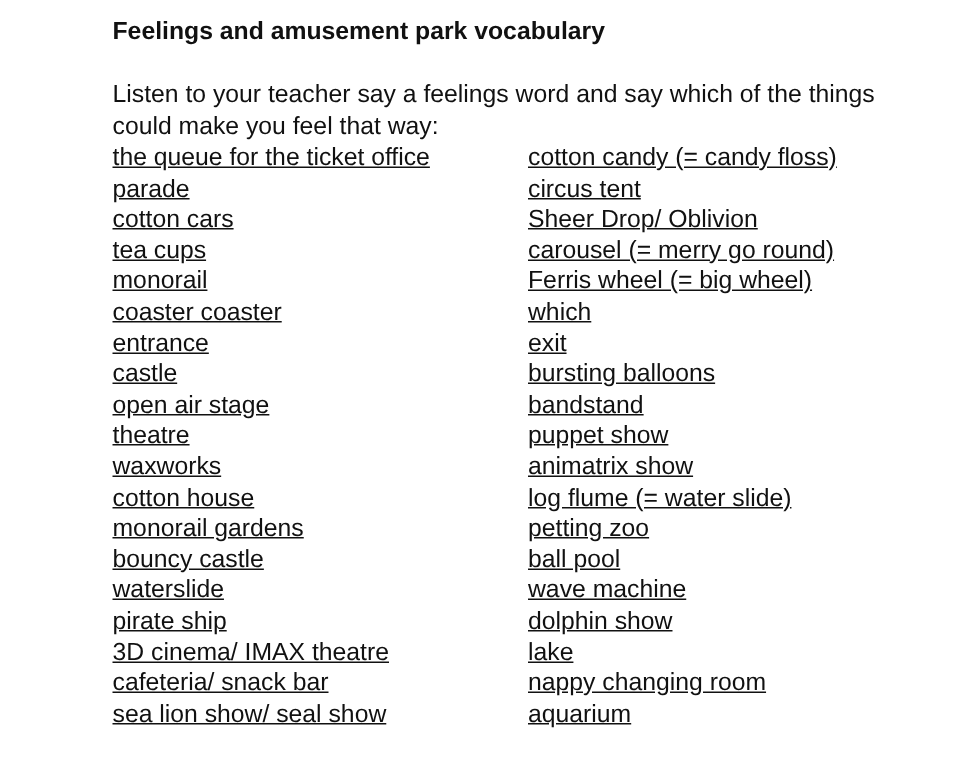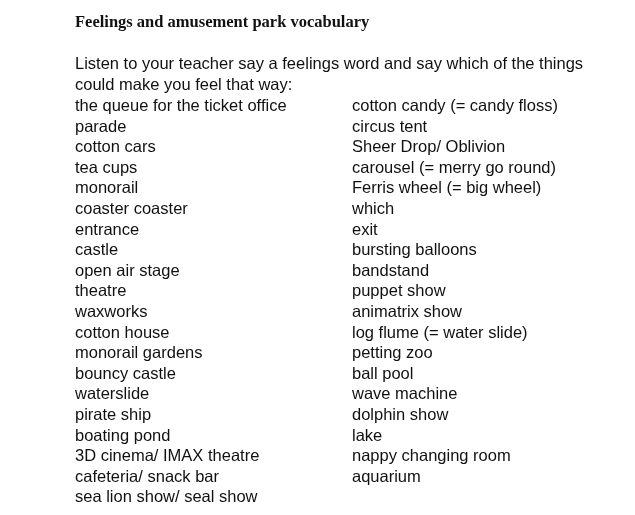--- a/index.html
+++ b/index.html
@@ -16,21 +16,20 @@
       color: #111111;
     }
     .title {
       position: absolute;
       left: 75px;
       top: 12px;
       font-size: 16.5px;
       font-weight: bold;
       margin: 0;
       white-space: nowrap;
-      font-family: Liberation Serif, serif;
     }
     .instructions {
       position: absolute;
       left: 75px;
       top: 53px;
       width: 520px;
       font-size: 16.5px;
       line-height: 21px;
       margin: 0;
     }
@@ -38,21 +37,21 @@
       position: absolute;
       top: 95px;
       margin: 0;
       padding: 0;
       list-style: none;
       font-size: 16.5px;
       line-height: 20.6px;
     }
     .col-left { left: 75px; }
     .col-right { left: 352px; }
-    .col li { white-space: nowrap; }
+    .col li { white-space: nowrap; text-decoration: underline; }
   </style>
 </head>
 <body>
 
 <h1 class="title">Feelings and amusement park vocabulary</h1>
 
 <p class="instructions">Listen to your teacher say a feelings word and say which of the things could make you feel that way:</p>
 
 <ul class="col col-left">
   <li>the queue for the ticket office</li>
@@ -64,21 +63,20 @@
   <li>entrance</li>
   <li>castle</li>
   <li>open air stage</li>
   <li>theatre</li>
   <li>waxworks</li>
   <li>cotton house</li>
   <li>monorail gardens</li>
   <li>bouncy castle</li>
   <li>waterslide</li>
   <li>pirate ship</li>
-  <li>boating pond</li>
   <li>3D cinema/ IMAX theatre</li>
   <li>cafeteria/ snack bar</li>
   <li>sea lion show/ seal show</li>
 </ul>
 
 <ul class="col col-right">
   <li>cotton candy (= candy floss)</li>
   <li>circus tent</li>
   <li>Sheer Drop/ Oblivion</li>
   <li>carousel (= merry go round)</li>

